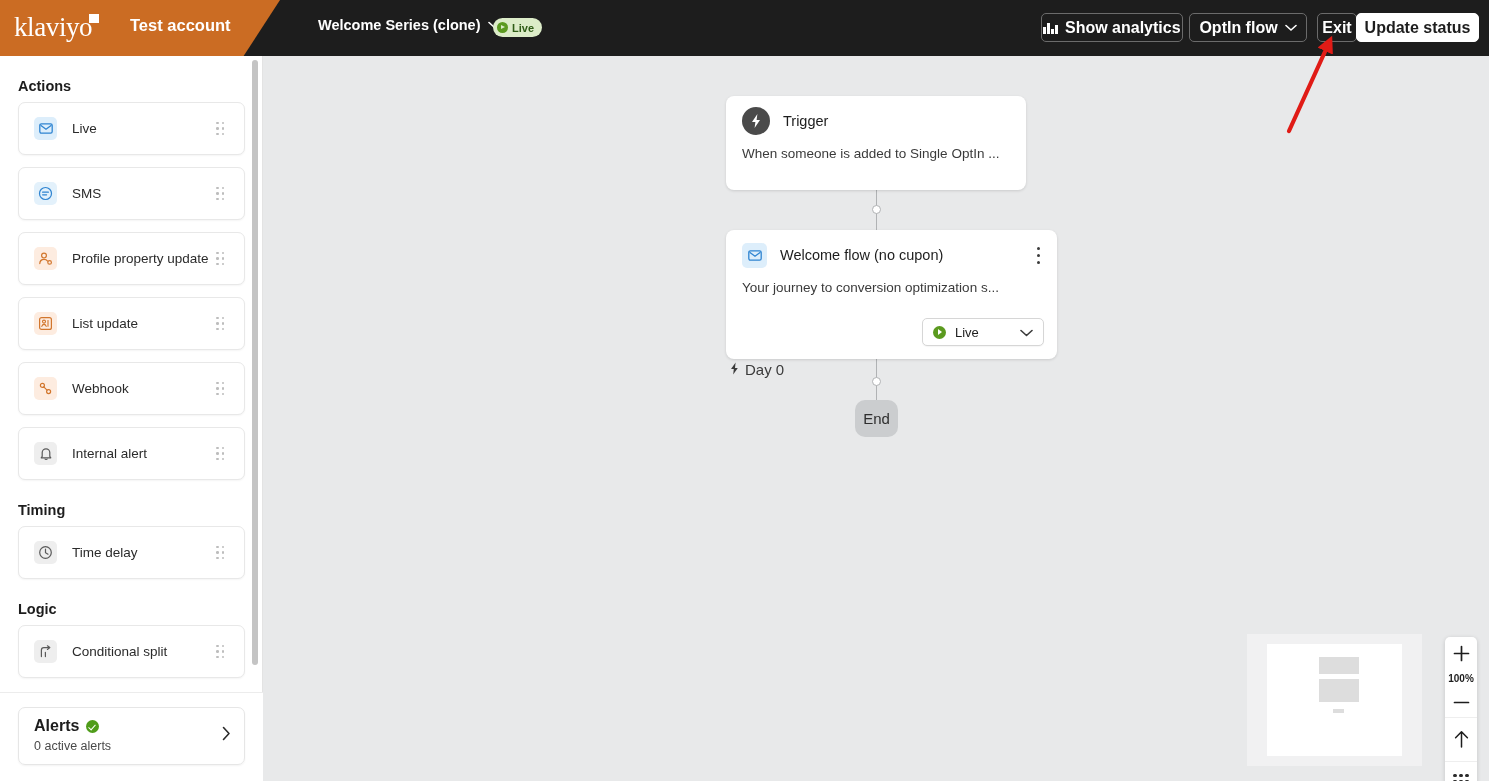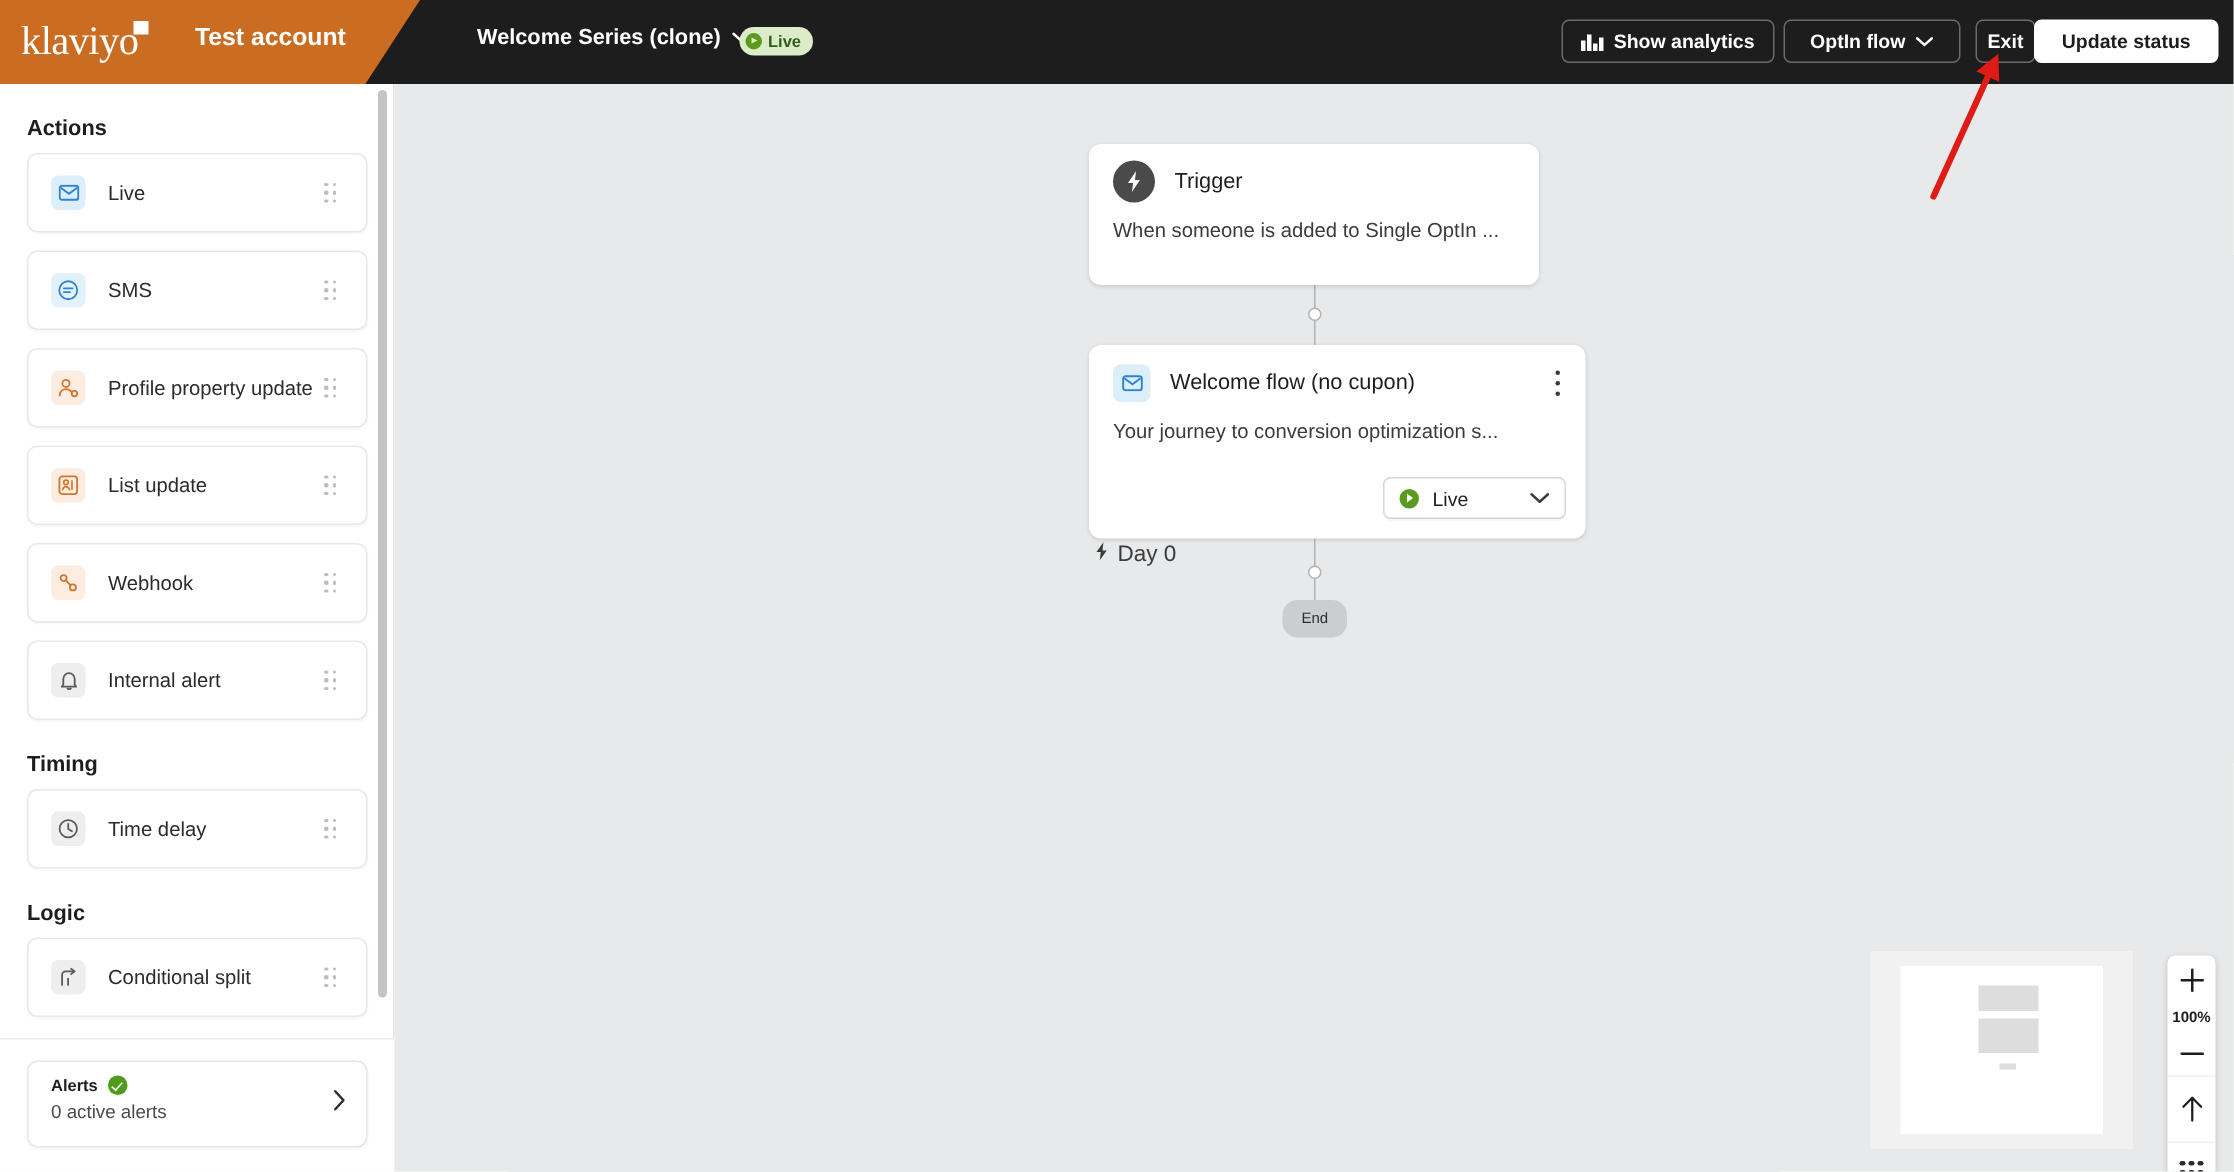--- a/index.html
+++ b/index.html
@@ -61,21 +61,21 @@
     border-top: 2.5px solid transparent;
     border-bottom: 2.5px solid transparent;
   }
   .live-pill span { font-size: 11px; font-weight: bold; color: #2f5c16; }
 
   .tb-btn {
     position: absolute; top: 13px; height: 29px;
     border: 1px solid #6b6b6b; border-radius: 5px;
     background: transparent; color: #ffffff;
     font-family: "Liberation Sans", sans-serif;
-    font-size: 13px; font-weight: bold;
+    font-size: 16px; font-weight: bold;
     display: flex; align-items: center; justify-content: center;
     gap: 7px; cursor: pointer; padding: 0 11px;
     white-space: nowrap;
   }
   #btn-analytics { left: 1041px; width: 142px; }
   #btn-manage { left: 1189px; width: 118px; }
   #btn-exit { left: 1317px; width: 40px; }
   #btn-update {
     left: 1356px; width: 123px; top: 13px; height: 29px;
     background: #ffffff; color: #1d1d1d; border: 1px solid #ffffff;
@@ -131,21 +131,21 @@
     width: 263px; height: 89px;
     background: #ffffff; border-top: 1px solid #ececec;
   }
   .alerts-card {
     margin: 14px 18px 0 18px; height: 58px;
     border: 1px solid #e6e6e6; border-radius: 7px;
     box-shadow: 0 1px 2px rgba(0,0,0,0.05);
     padding: 9px 14px 0 15px; position: relative; cursor: pointer;
   }
   .alerts-title-row { display: flex; align-items: center; gap: 7px; }
-  .alerts-title { font-size: 11px; font-weight: bold; color: #1d1d1d; }
+  .alerts-title { font-size: 16px; font-weight: bold; color: #1d1d1d; }
   .check-badge {
     width: 13px; height: 13px; border-radius: 50%; background: #4f9c1a;
     position: relative;
   }
   .check-badge::after {
     content: ""; position: absolute; left: 3.6px; top: 3px;
     width: 3px; height: 6px; border: solid #ffffff;
     border-width: 0 1.6px 1.6px 0; transform: rotate(42deg);
   }
   .alerts-sub { font-size: 12.5px; color: #4a4a4a; margin-top: 4px; }
@@ -221,22 +221,22 @@
     position: absolute; width: 9px; height: 9px; border-radius: 50%;
     background: #ffffff; border: 1px solid #b0b2b4;
   }
   .day-tag {
     position: absolute; left: 466px; top: 305px;
     display: flex; align-items: center; gap: 5px;
     font-size: 15px; color: #3b3b3b;
   }
   .end-pill {
     position: absolute; left: 592px; top: 344px;
-    width: 43px; height: 25px; border-radius: 10px;
-    background: #cbcdcf; color: #2e2e2e; font-size: 10px;
+    width: 43px; height: 37px; border-radius: 10px;
+    background: #cbcdcf; color: #2e2e2e; font-size: 15px;
     display: flex; align-items: center; justify-content: center;
   }
 
   
   .minimap {
     position: absolute; left: 984px; top: 578px;
     width: 175px; height: 132px;
     background: #f1f1f2; padding: 10px 20px;
   }
   .minimap-inner { width: 100%; height: 100%; background: #ffffff; position: relative; }

